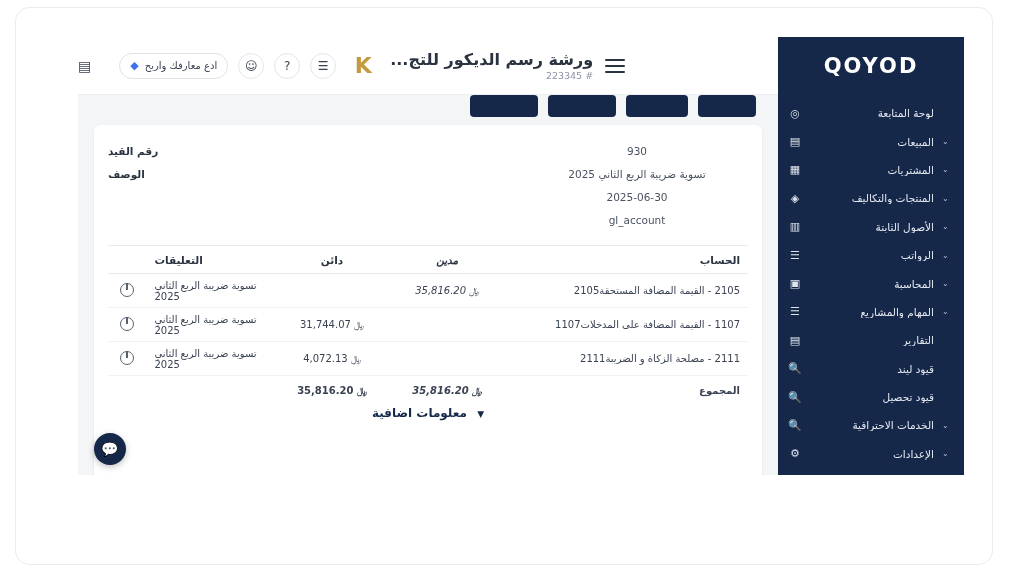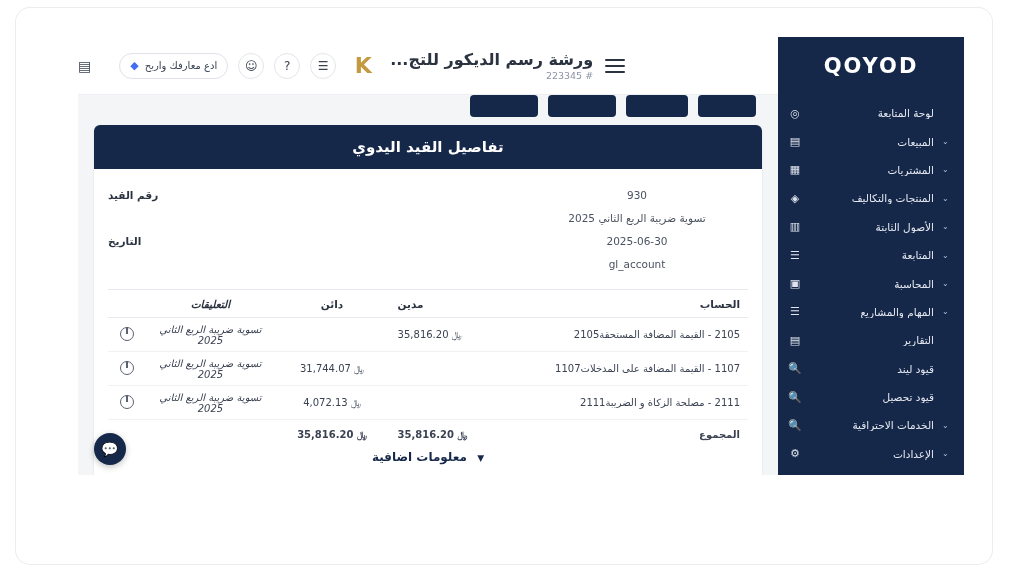--- a/index.html
+++ b/index.html
@@ -266,23 +266,23 @@
     background: #ffffff;
   }
   table.lines tbody td {
     height: 34px;
     border-bottom: 1px solid #f0f1f4;
     padding: 0 8px;
     color: #3a4252;
     vertical-align: middle;
   }
   .c-account { text-align: right; width: 38%; }
-  .c-debit   { text-align: left; width: 18%; }
+  .c-debit   { text-align: center; width: 18%; font-style: italic; }
   .c-credit  { text-align: center; width: 18%; }
-  .c-notes   { text-align: center; width: 20%; color:#5a6270;font-style:italic; }
+  .c-notes   { text-align: left; width: 20%; color:#5a6270; }
   .c-ico     { text-align: center; width: 6%; }
   .pie-ico {
     display: inline-block;
     width: 14px; height: 14px;
     border-radius: 50%;
     border: 1.6px solid #5a6270;
     position: relative;
   }
   .pie-ico:after {
     content: "";
@@ -361,21 +361,21 @@
           </div>
 
           <div class="nav-item">
             <span class="nav-caret">⌄</span>
             <span class="nav-label">الأصول الثابتة</span>
             <span class="nav-ico">▥</span>
           </div>
 
           <div class="nav-item">
             <span class="nav-caret">⌄</span>
-            <span class="nav-label">المتابعة</span>
+            <span class="nav-label">الرواتب</span>
             <span class="nav-ico">☰</span>
           </div>
 
           <div class="nav-item">
             <span class="nav-caret">⌄</span>
             <span class="nav-label">المحاسبة</span>
             <span class="nav-ico">▣</span>
           </div>
 
           <div class="nav-item">
@@ -458,44 +458,41 @@
       <main class="content">
 
         <div class="tabstrip">
           <div class="tabchip"></div>
           <div class="tabchip w3"></div>
           <div class="tabchip w2"></div>
           <div class="tabchip w2"></div>
         </div>
 
         <section class="card">
-          <div class="card-head">
-            <span>تفاصيل القيد اليدوي</span>
-          </div>
 
           <div class="meta">
             <div class="meta-row">
               <div class="meta-value">
                 <span class="meta-value-inner">930</span>
               </div>
               <div class="meta-label">
                 <span class="meta-label-inner">رقم القيد</span>
               </div>
             </div>
             <div class="meta-row">
               <div class="meta-value">
                 <span class="meta-value-inner">تسوية ضريبة الربع الثاني 2025</span>
               </div>
+              <div class="meta-label">
+                <span class="meta-label-inner">الوصف</span>
+              </div>
             </div>
             <div class="meta-row">
               <div class="meta-value">
                 <span class="meta-value-inner">2025-06-30</span>
-              </div>
-              <div class="meta-label">
-                <span class="meta-label-inner">التاريخ</span>
               </div>
             </div>
             <div class="meta-row">
               <div class="meta-value">
                 <span class="meta-value-inner">gl_account</span>
               </div>
             </div>
           </div>
 
           <table class="lines">

